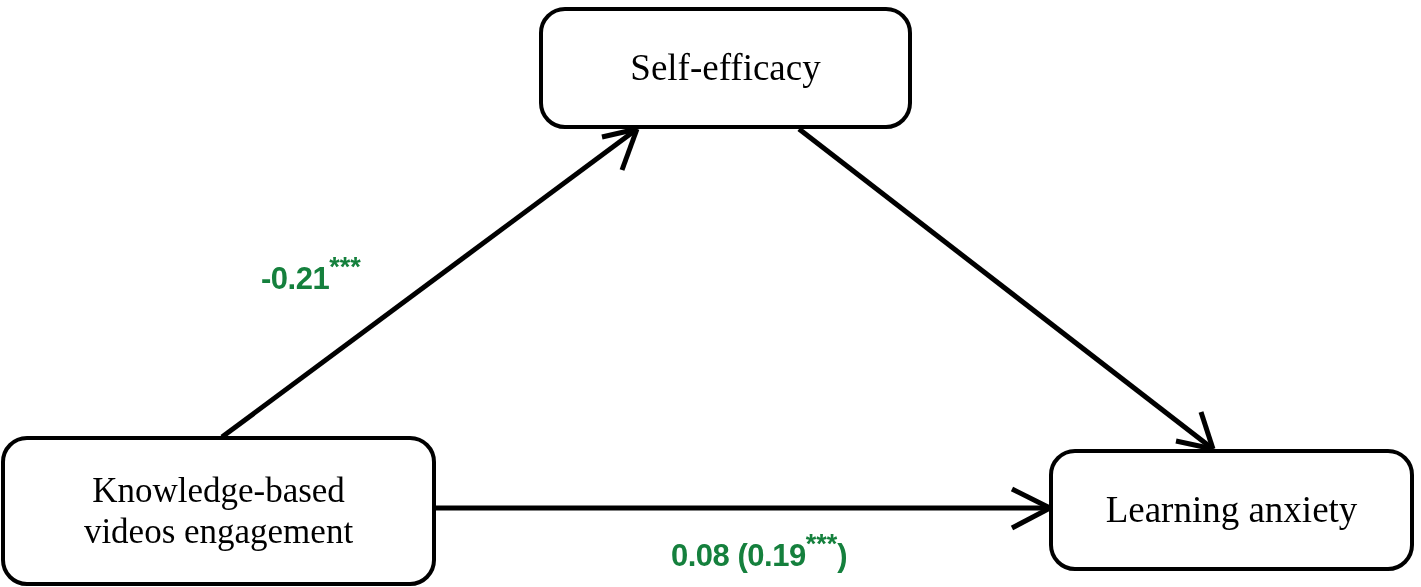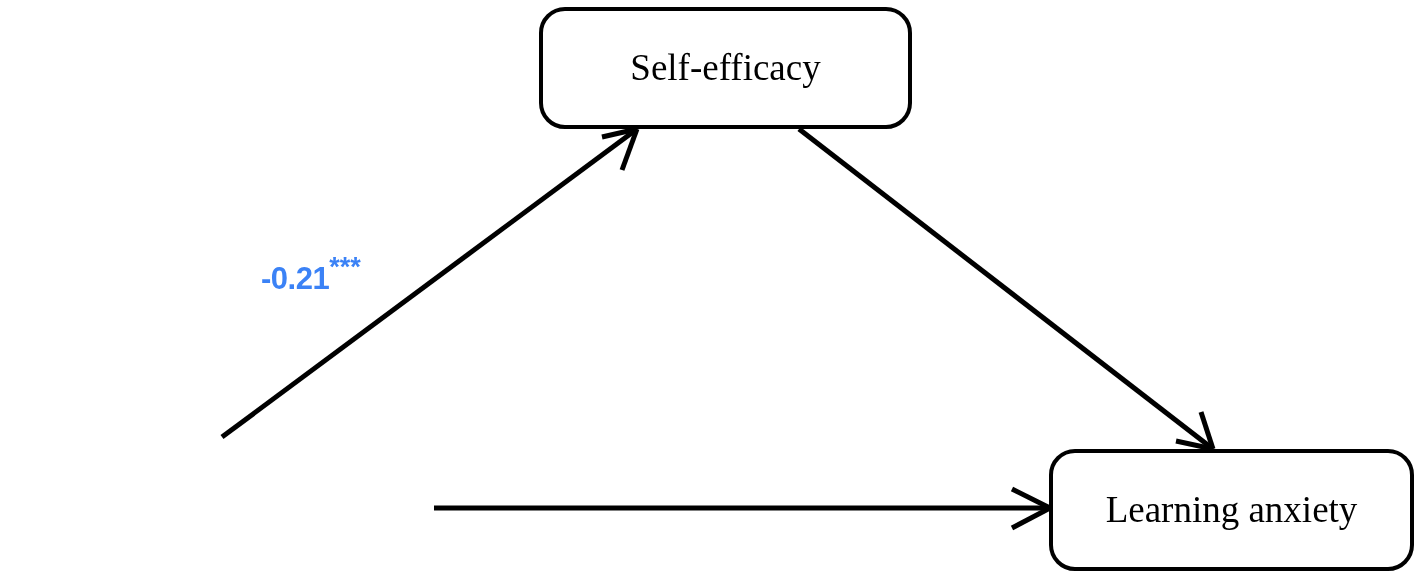--- a/index.html
+++ b/index.html
@@ -62,21 +62,21 @@
   }
   .node-label-lines {
     display: block;
     padding: 0 10px;
   }
   .node-label-lines span {
     display: block;
   }
   .edge-label {
     position: absolute;
-    color: #3b82f6;
+    color: #15803d;
     font-family: "Liberation Sans", sans-serif;
     font-weight: bold;
     white-space: nowrap;
     line-height: 1;
   }
   .edge-label .val {
     font-size: 31px;
     letter-spacing: -0.5px;
   }
   .edge-label .stars {
@@ -120,24 +120,33 @@
       <line x1="434" y1="508" x2="1050" y2="508" stroke="#000000" stroke-width="5"></line>
       <line x1="1050" y1="508" x2="1012" y2="489" stroke="#000000" stroke-width="5"></line>
       <line x1="1050" y1="508" x2="1012" y2="528" stroke="#000000" stroke-width="5"></line>
     </g>
   </svg>
 
   <div class="node-box" id="node-self-efficacy">
     <span>Self-efficacy</span>
   </div>
 
+  <div class="node-box" id="node-kbve">
+    <span class="node-label-lines">
+      <span>Knowledge-based</span>
+      <span>videos engagement</span>
+    </span>
+  </div>
 
   <div class="node-box" id="node-learning-anxiety">
     <span>Learning anxiety</span>
   </div>
 
   <div class="edge-label" id="label-a-path">
     <span class="val">-0.21</span><span class="stars">***</span>
   </div>
 
 
+  <div class="edge-label" id="label-c-path">
+    <span class="val">0.08</span><span class="val"> (</span><span class="val">0.19</span><span class="stars">***</span><span class="val">)</span>
+  </div>
 
 </div>
 
 </body></html>

